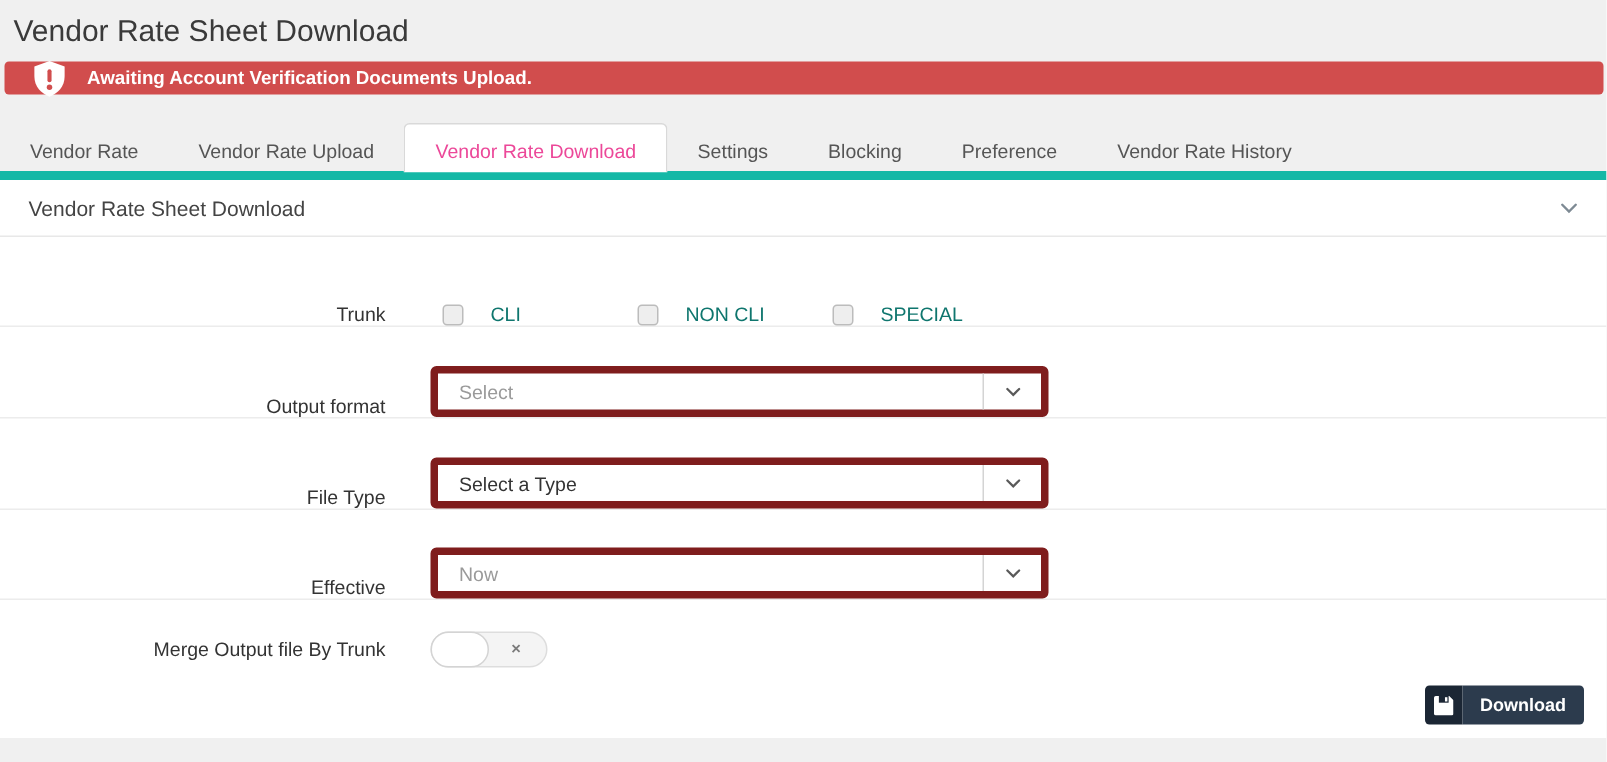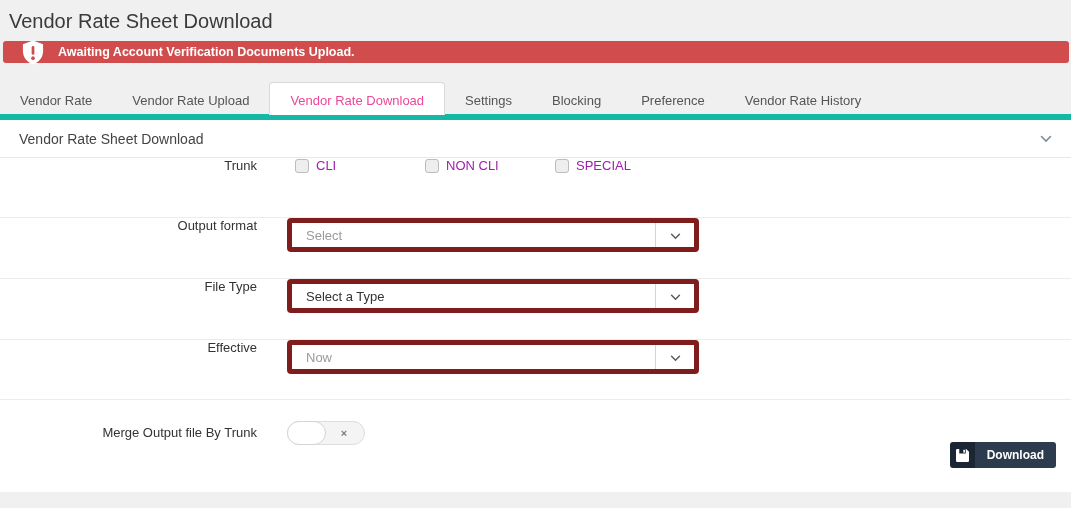--- a/index.html
+++ b/index.html
@@ -64,21 +64,21 @@
     border-bottom:1px solid #e8e8e8;
     display:flex;
     align-items:center;
     padding:0 19px;
     font-size:14px;
     color:#444;
   }
   .phead .collapse-icn { margin-left:auto; display:flex; align-items:center; }
   .frow {
     display:flex;
-    align-items:flex-start;
+    align-items:flex-end;
     border-bottom:1px solid #ececec;
   }
   .frow.r1 { height:60px; }
   .frow.r2 { height:61px; }
   .frow.r3 { height:61px; }
   .frow.r4 { height:60px; }
   .frow.r5 { height:92px; border-bottom:none; align-items:flex-start; padding-top:21px; position:relative; }
   .flabel {
     flex:0 0 257px;
     text-align:right;
@@ -88,21 +88,21 @@
   .r5 .flabel { line-height:24px; }
   .fcontent { margin-left:30px; display:flex; align-items:center; }
   .cb-item { width:130px; display:flex; align-items:center; padding-left:8px; cursor:pointer; }
   .cb-box {
     width:14px; height:14px;
     background:#eeeeee;
     border:1px solid #bcbcbc;
     border-radius:3px;
     flex:0 0 14px;
   }
-  .cb-label { margin-left:7px; font-size:13px; color:#a21caf; }
+  .cb-label { margin-left:18px; font-size:13px; color:#0f766e; }
   .dd {
     width:412px; height:34px;
     background:#fff;
     border:5px solid #7f1d1d;
     border-radius:4px;
     display:flex;
     cursor:pointer;
   }
   .dd-value {
     flex:1;
@@ -135,21 +135,21 @@
   .switch-off {
     position:absolute; right:0; top:0;
     width:40px; height:22px;
     display:flex; align-items:center; justify-content:center;
     color:#7b7b7b;
     font-size:11px;
     font-weight:bold;
   }
   .dl-btn {
     position:absolute;
-    right:15px; top:42px;
+    right:15px; top:57px;
     height:26px;
     display:flex;
     cursor:pointer;
   }
   .dl-icon {
     width:25px;
     background:#1b2634;
     border-radius:3px 0 0 3px;
     display:flex; align-items:center; justify-content:center;
   }

